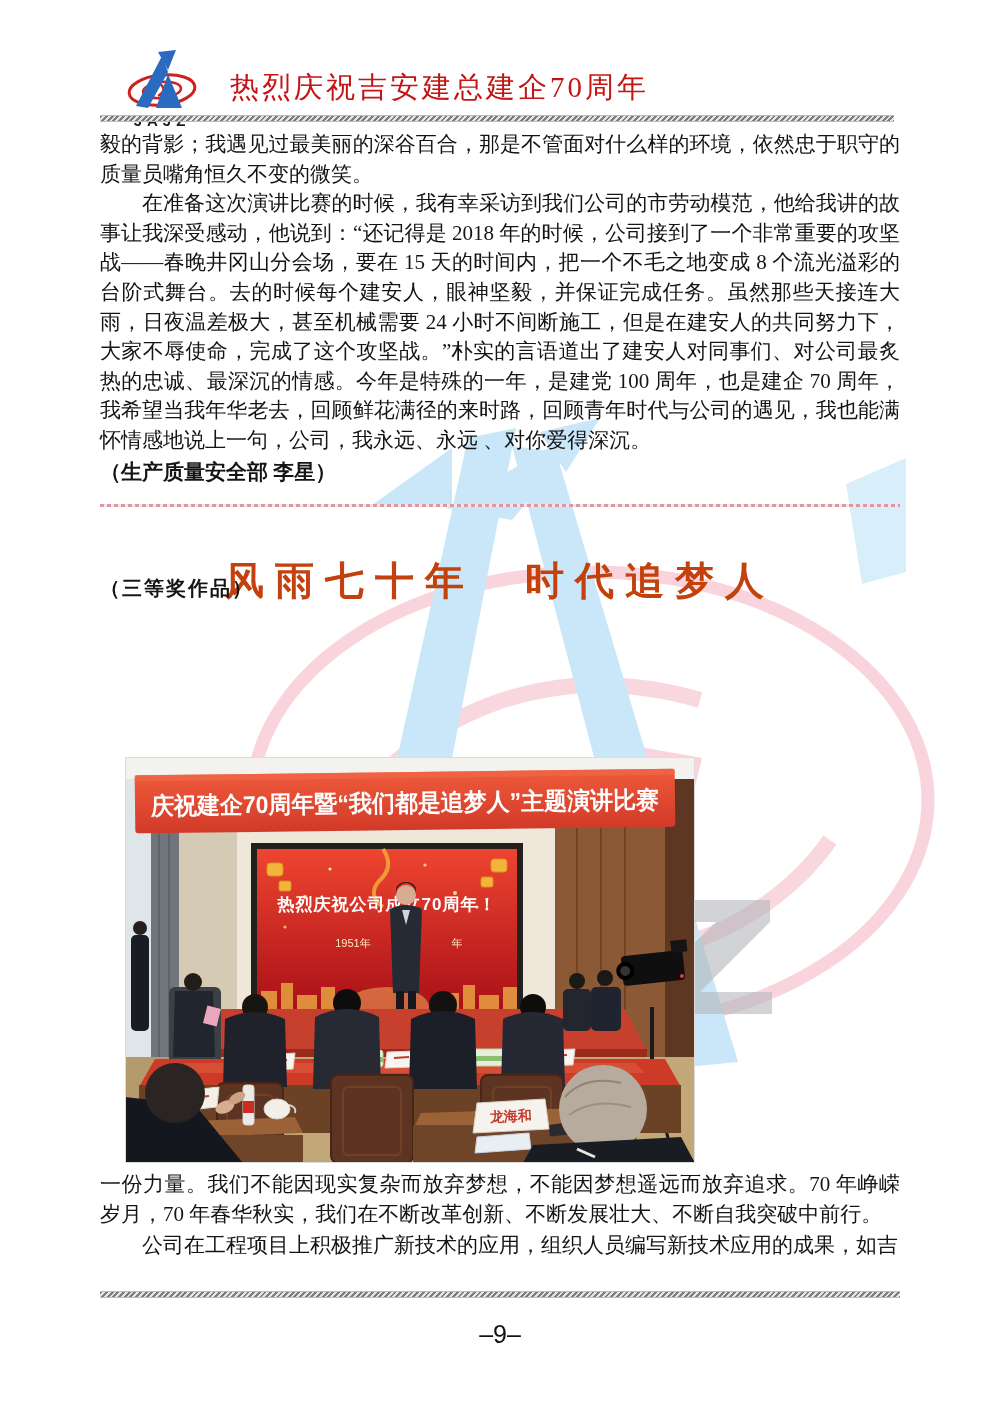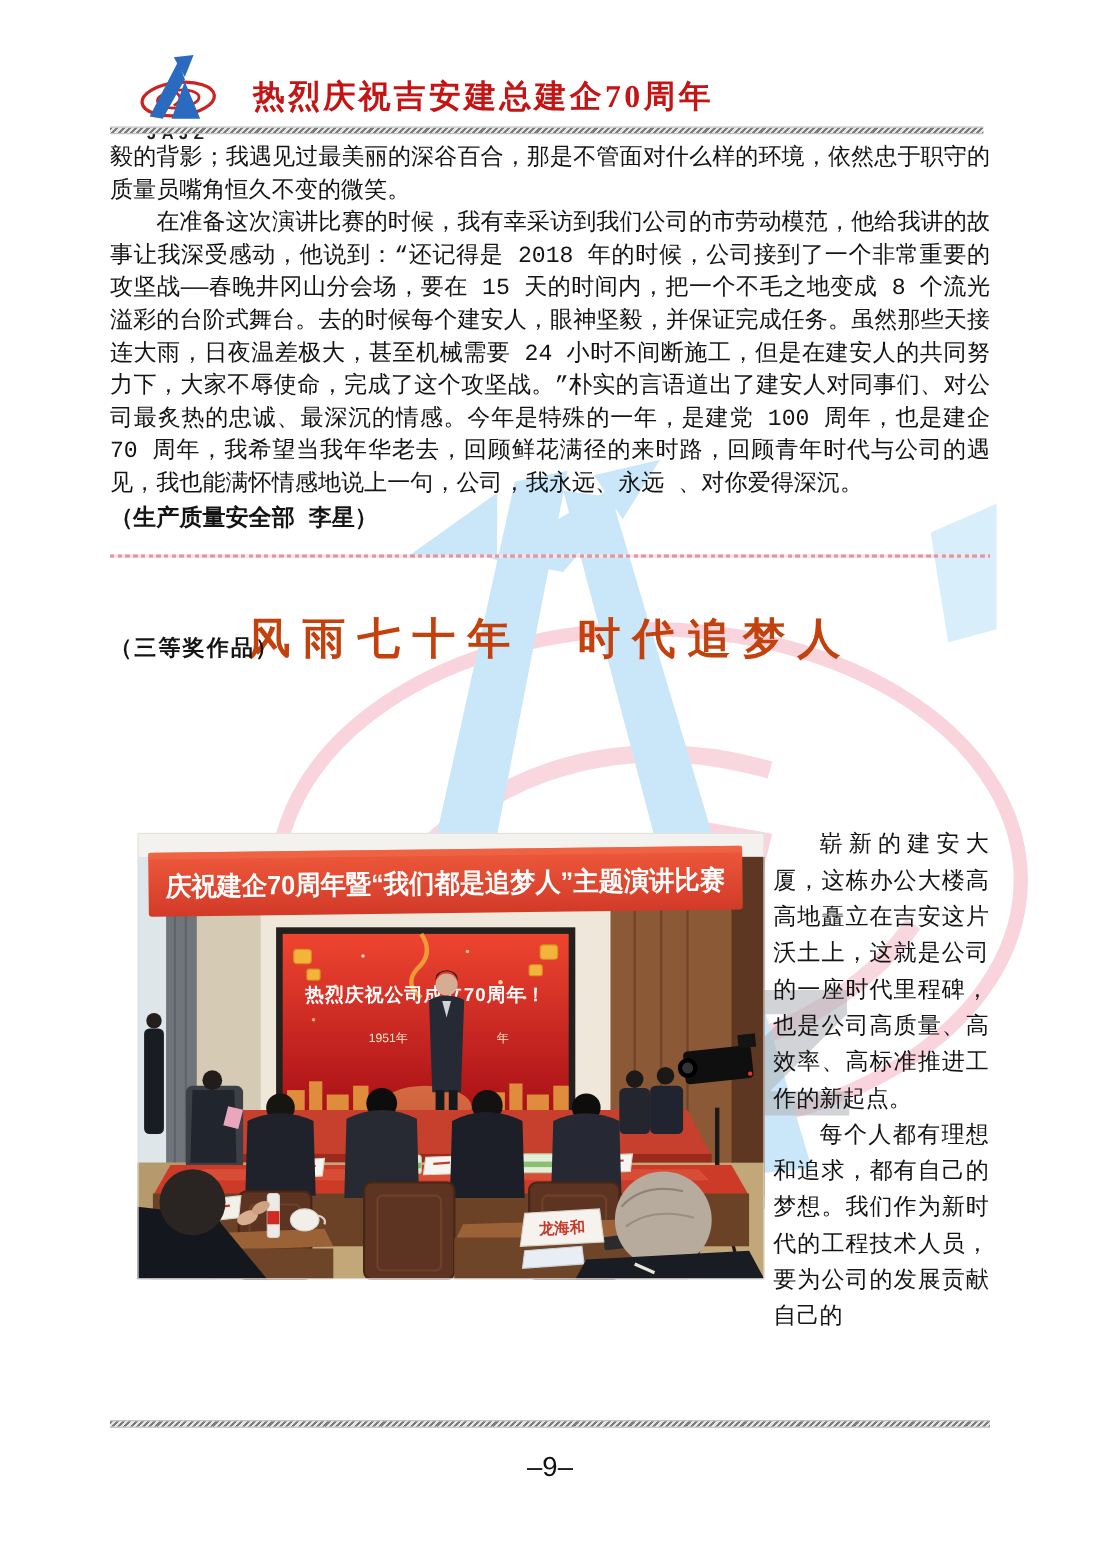--- a/index.html
+++ b/index.html
@@ -8,32 +8,32 @@
     background:#ffffff;overflow:hidden;
     font-family:"Liberation Serif","DejaVu Serif",serif;color:#141414;
   }
   .layer{position:absolute;left:0;top:0;z-index:0;pointer-events:none;}
   .content{position:absolute;z-index:1;}
 
   
   .logo{left:106px;top:40px;width:112px;height:92px;}
   .header-title{
     left:230px;top:68px;width:620px;
-    font-size:29px;font-weight:bold;color:#c41414;letter-spacing:3px;
+    font-size:29px;font-weight:normal;color:#c41414;letter-spacing:3px;
     font-family:"Liberation Serif",serif;
   }
   .rule-hatch{
     height:5px;background:repeating-linear-gradient(135deg,#7c7c7c 0 2px,#e6e6e6 2px 4px);
     border-top:1px solid #bdbdbd;border-bottom:1px solid #bdbdbd;
   }
   .rule-top{left:100px;top:115px;width:794px;}
   .rule-bottom{left:100px;top:1291px;width:800px;}
 
   
-  .bodytext{font-size:21px;line-height:29.6px;text-align:justify;font-family:Liberation Mono, monospace;}
+  .bodytext{font-size:21px;line-height:29.6px;text-align:justify;}
   .bodytext p{margin:0;}
   .indent{text-indent:2em;}
   .article1{left:100px;top:130px;width:800px;}
   .signature{text-align:left;padding-right:16px;font-weight:bold;margin-top:2px !important;}
 
   .divider-red{
     left:100px;top:504px;width:800px;height:3px;
     background:repeating-linear-gradient(90deg,#dc98a4 0 4px,#f7e4e7 4px 7px);
   }
 
@@ -280,22 +280,22 @@
       <circle cx="478" cy="352" r="44" fill="#b7ab9d"></circle>
       <path d="M440,340 q20,-22 56,-14" stroke="#8f8476" stroke-width="2" fill="none"></path>
       <path d="M444,358 q24,-18 62,-8" stroke="#9a8f81" stroke-width="2" fill="none"></path>
       <polygon points="408,388 556,380 570,406 398,406" fill="#191c23"></polygon>
       <line x1="452" y1="392" x2="470" y2="400" stroke="#e8e6e0" stroke-width="3"></line>
     </g>
 
     <rect x="0.5" y="0.5" width="569" height="405" fill="none" stroke="#dcdcdc"></rect>
   </svg>
 
-  <div class="content right-col">
-    <p class="indent">崭新的建安大厦，这栋办公大楼高高地矗立在吉安这片沃土上，这就是公司的一座时代里程碑，也是公司高质量、高效率、高标准推进工作的新起点。</p>
-    <p class="indent">每个人都有理想和追求，都有自己的梦想。我们作为新时代的工程技术人员，要为公司的发展贡献自己的</p>
+
+  <div class="content bottom-block">
+    <p>一份力量。我们不能因现实复杂而放弃梦想，不能因梦想遥远而放弃追求。70 年峥嵘岁月，70 年春华秋实，我们在不断改革创新、不断发展壮大、不断自我突破中前行。</p>
+    <p class="indent">公司在工程项目上积极推广新技术的应用，组织人员编写新技术应用的成果，如吉</p>
   </div>
-
 
   <div class="content rule-hatch rule-bottom"></div>
   <div class="content page-number">–9–</div>
 
 </div>
 
 </body></html>

